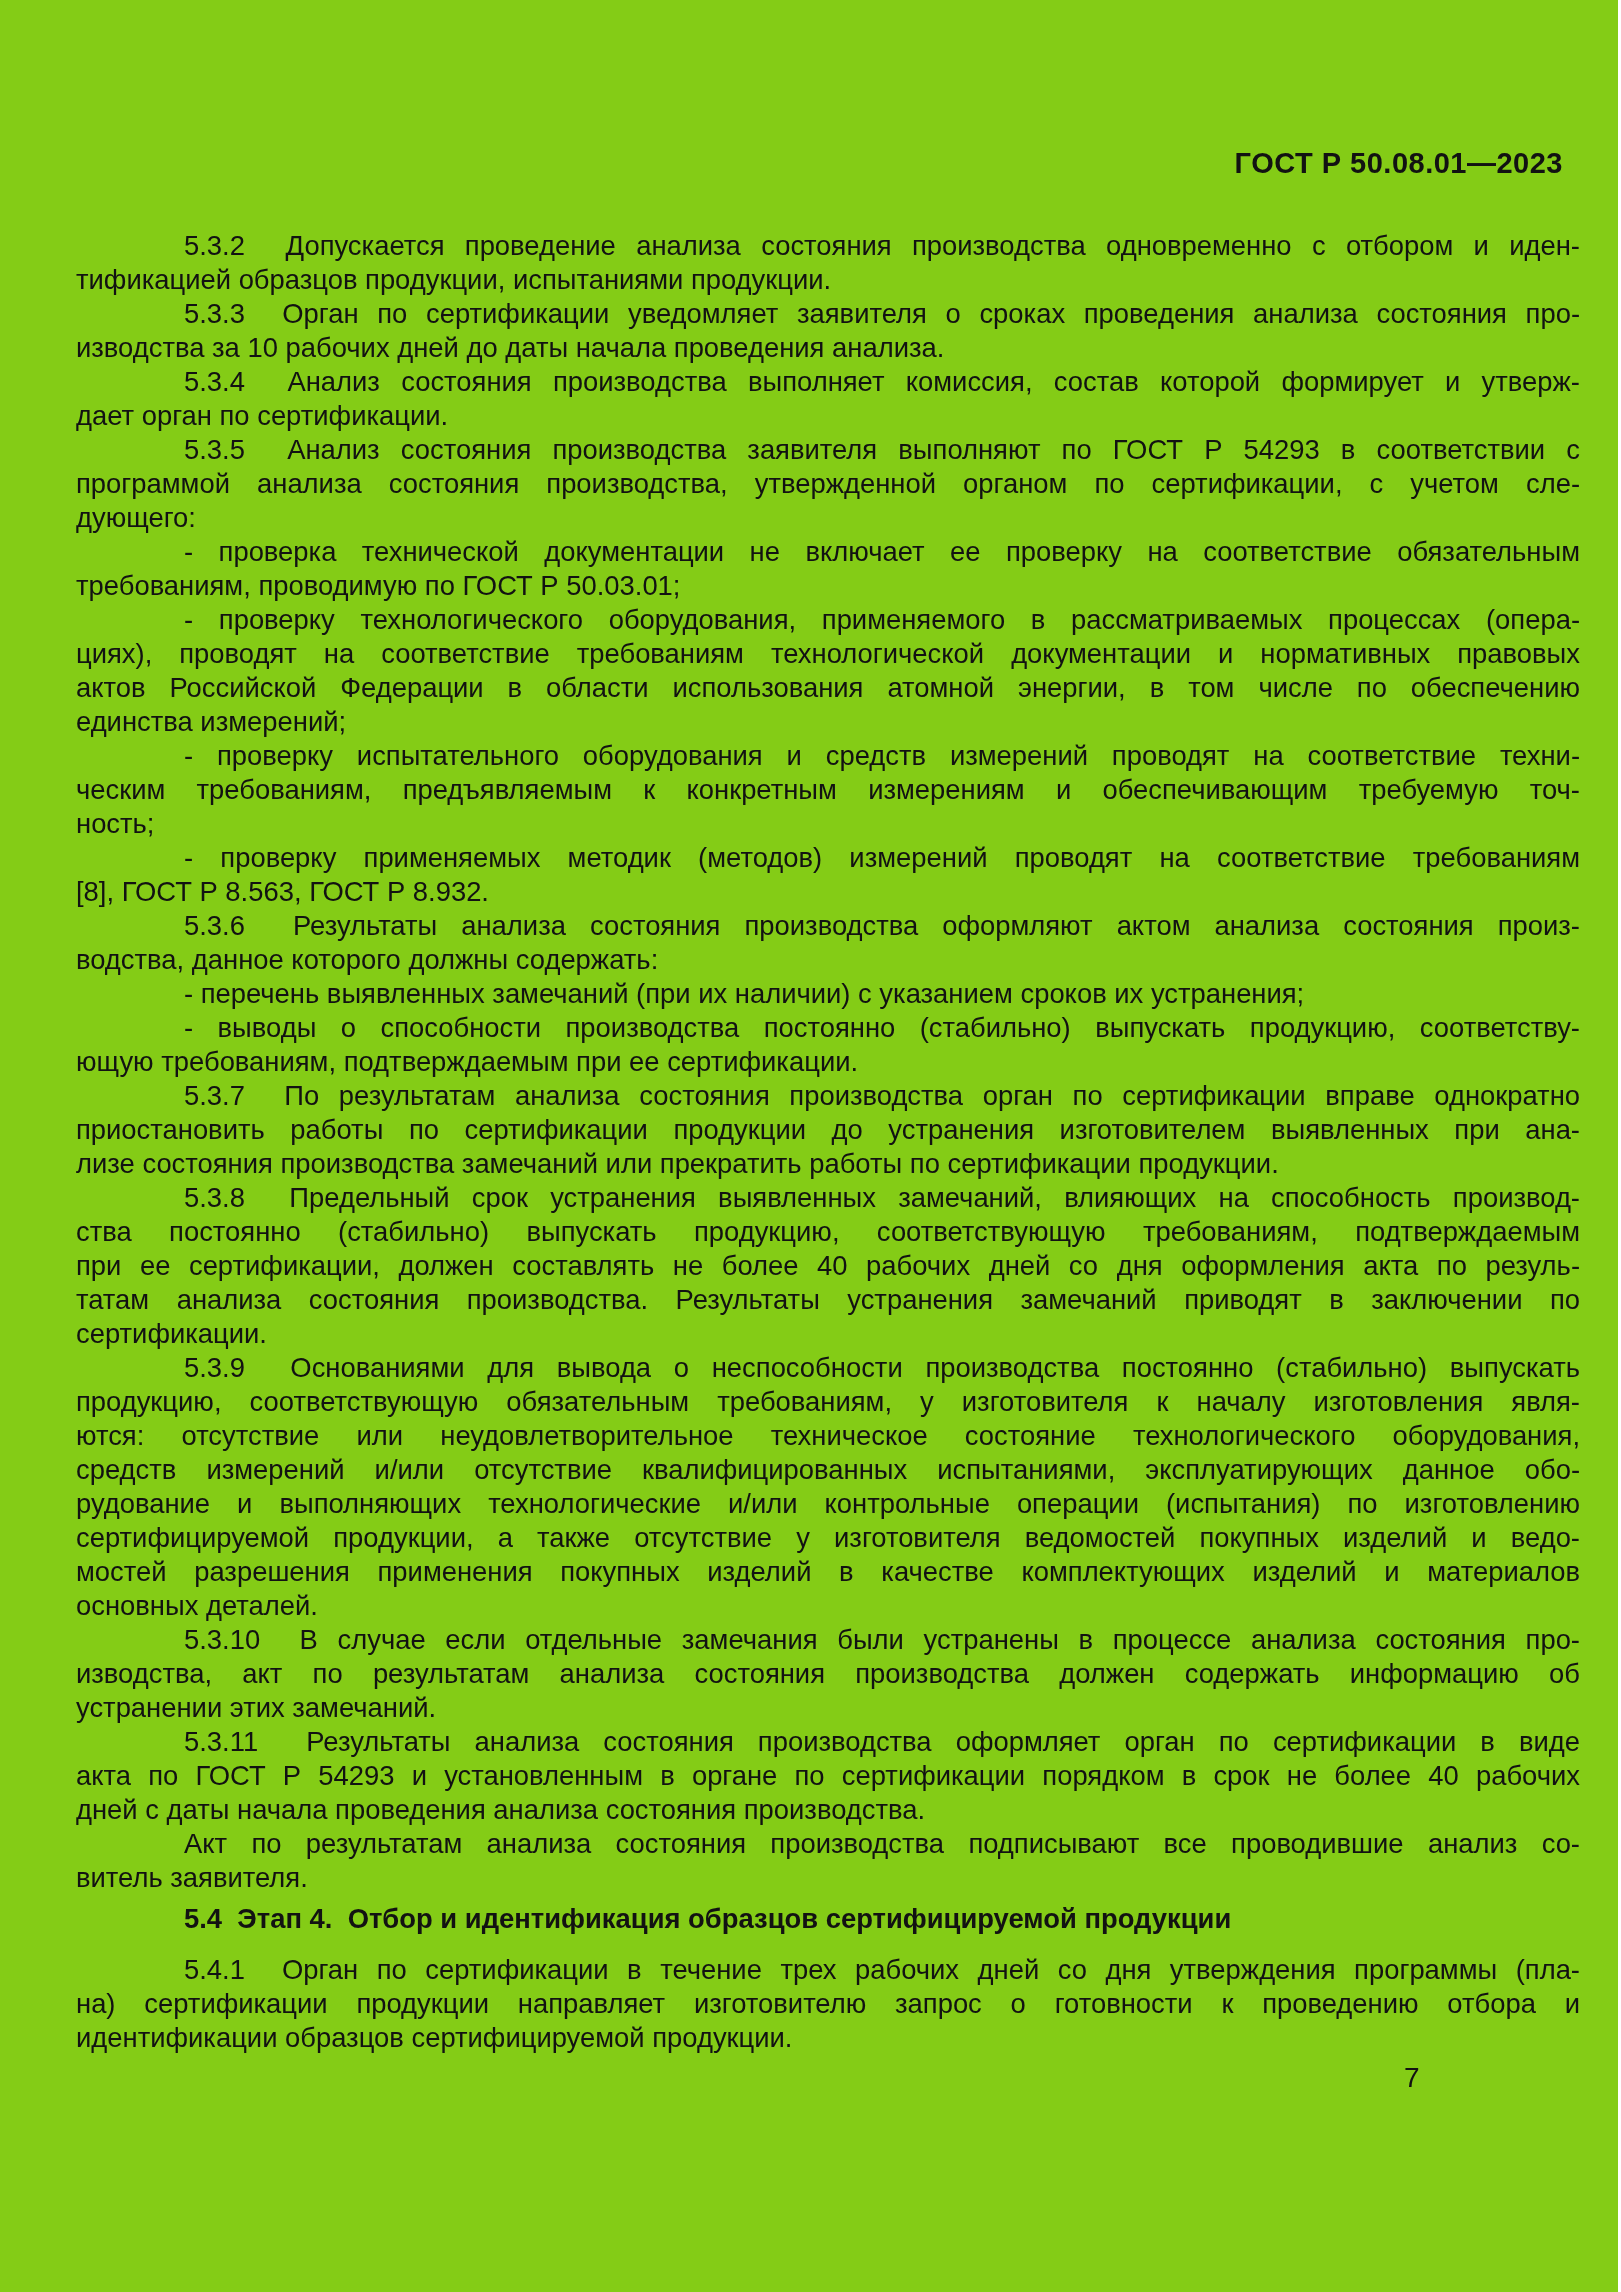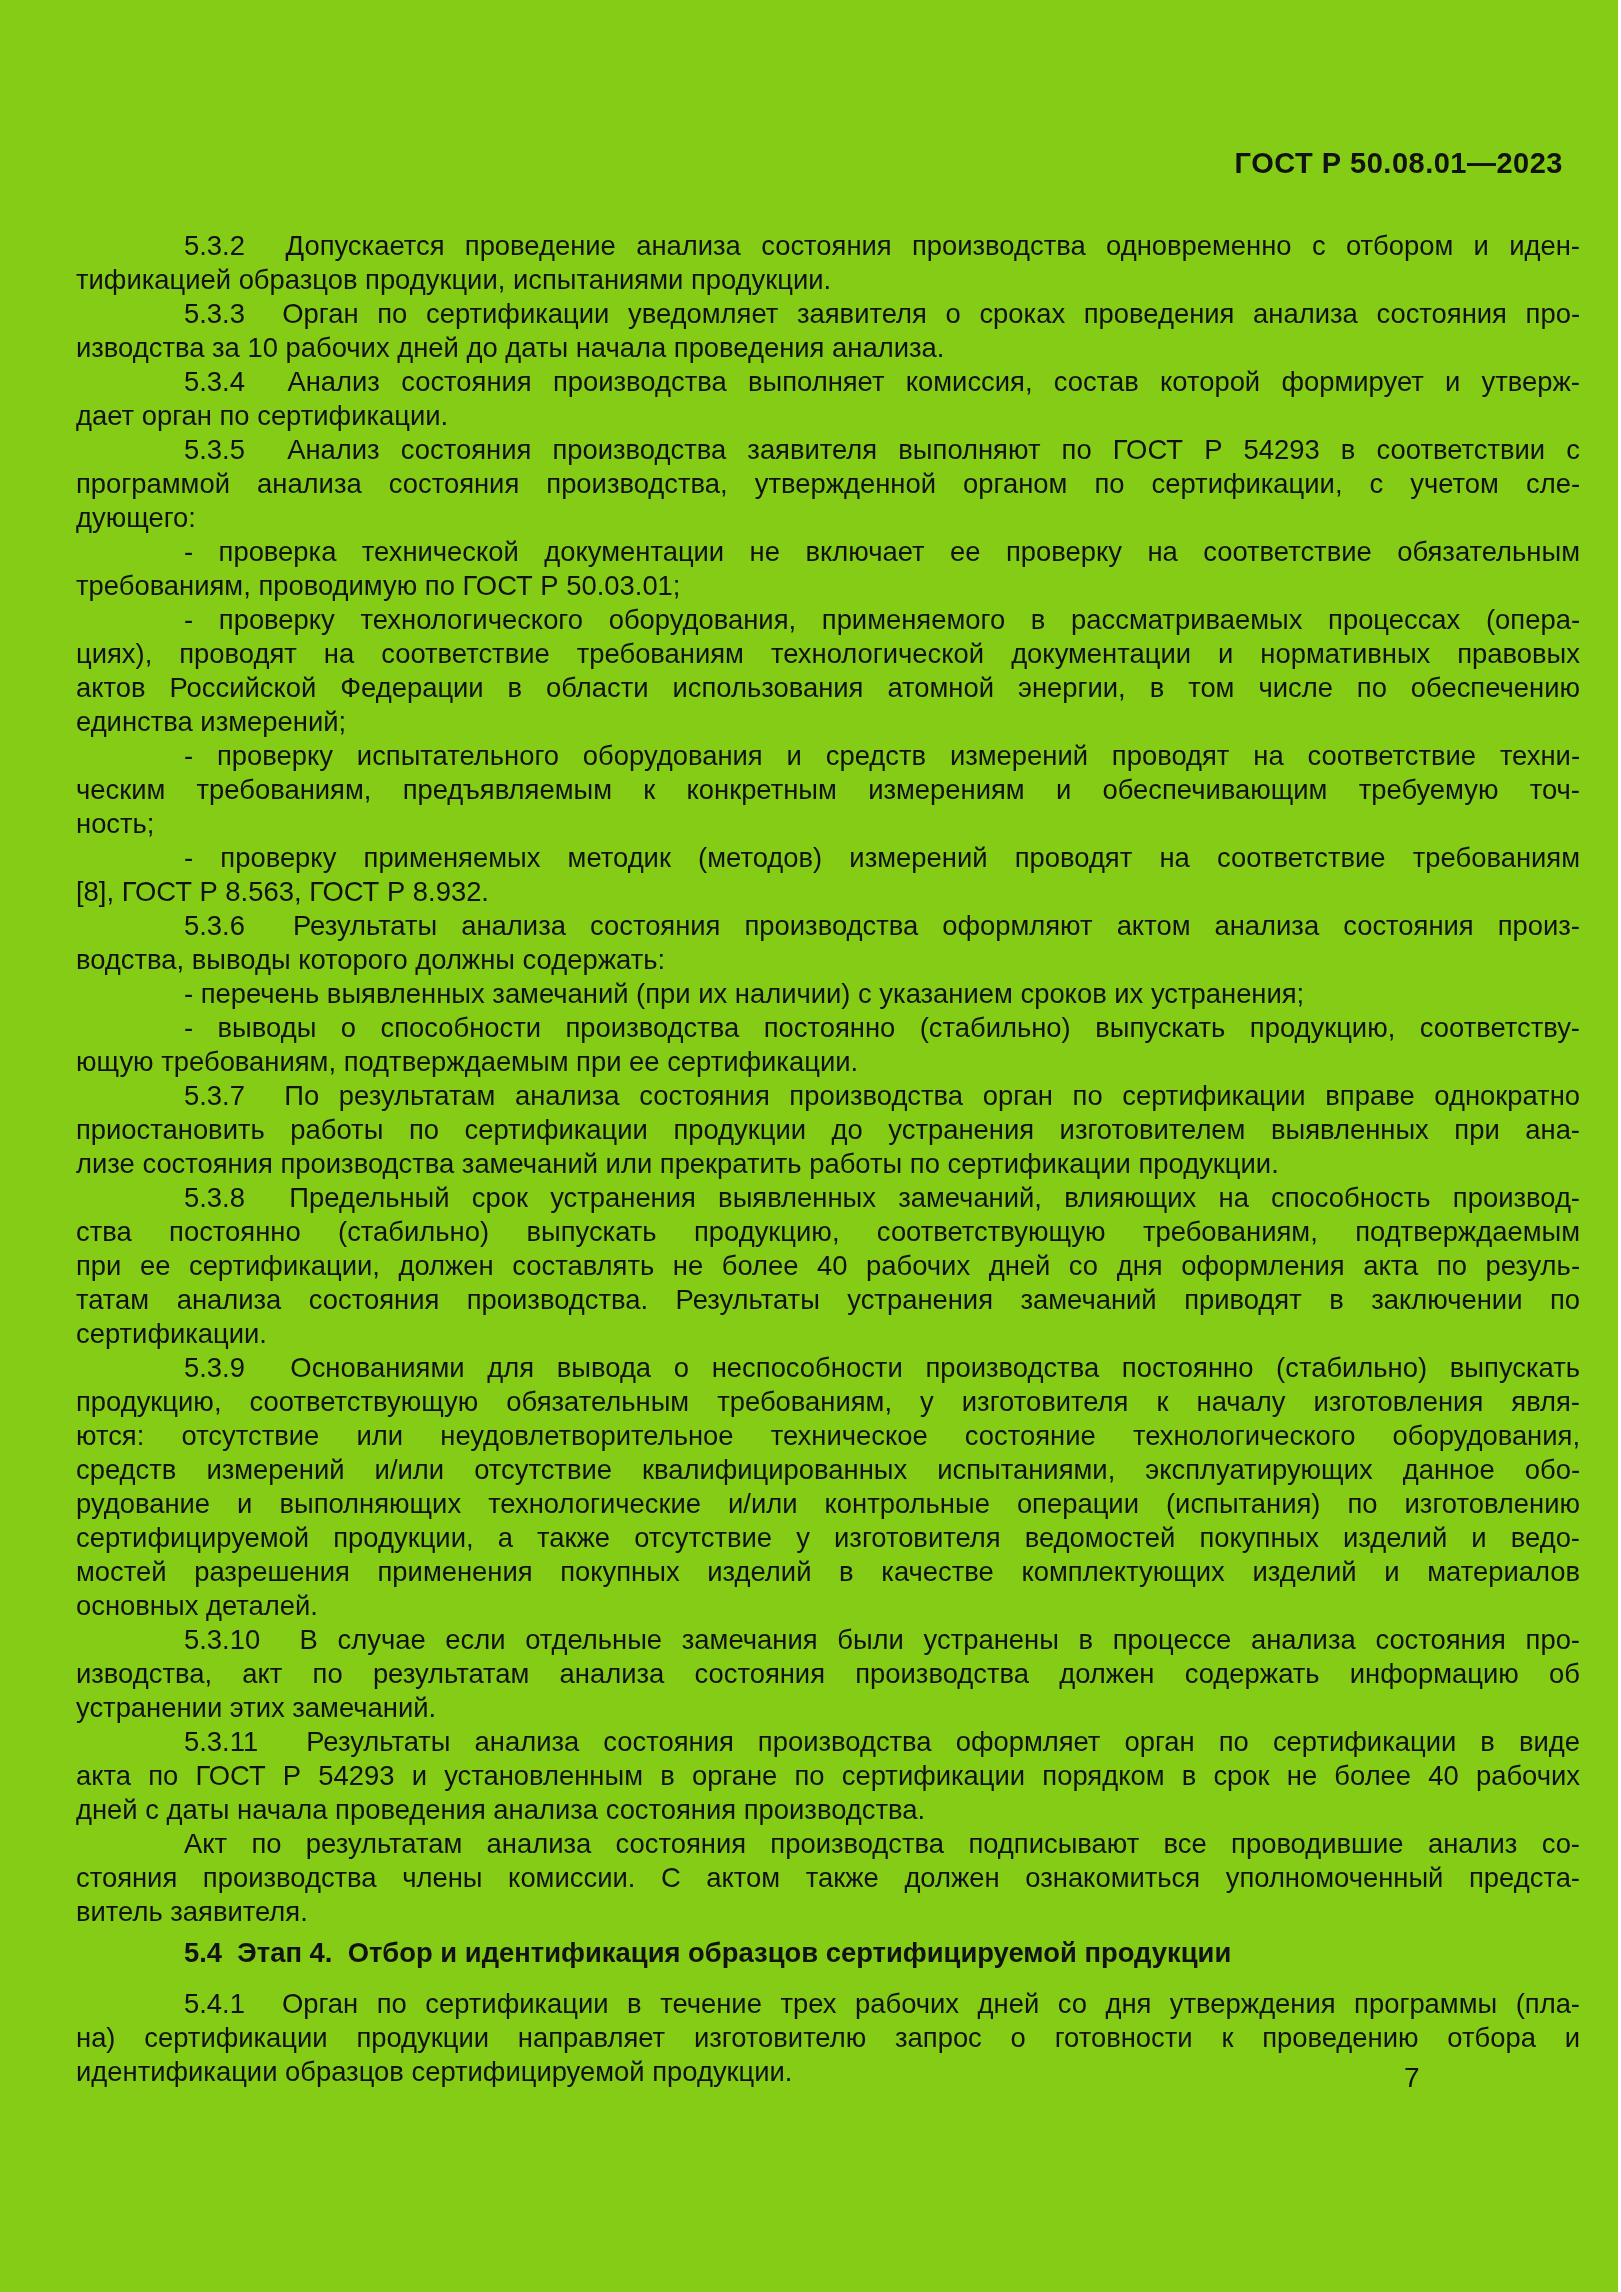--- a/index.html
+++ b/index.html
@@ -93,21 +93,21 @@
         <div class="line first">- проверку испытательного оборудования и средств измерений проводят на соответствие техни-</div>
         <div class="line">ческим требованиям, предъявляемым к конкретным измерениям и обеспечивающим требуемую точ-</div>
         <div class="line last">ность;</div>
       </div>
       <div class="para">
         <div class="line first">- проверку применяемых методик (методов) измерений проводят на соответствие требованиям</div>
         <div class="line last">[8], ГОСТ Р 8.563, ГОСТ Р 8.932.</div>
       </div>
       <div class="para">
         <div class="line first">5.3.6&nbsp; Результаты анализа состояния производства оформляют актом анализа состояния произ-</div>
-        <div class="line last">водства, выводы которого должны содержать:</div>
+        <div class="line last">водства, данное которого должны содержать:</div>
       </div>
       <div class="para">
         <div class="line first last">- перечень выявленных замечаний (при их наличии) с указанием сроков их устранения;</div>
       </div>
       <div class="para">
         <div class="line first">- выводы о способности производства постоянно (стабильно) выпускать продукцию, соответству-</div>
         <div class="line last">ющую требованиям, подтверждаемым при ее сертификации.</div>
       </div>
       <div class="para">
         <div class="line first">5.3.7&nbsp; По результатам анализа состояния производства орган по сертификации вправе однократно</div>
@@ -136,21 +136,20 @@
         <div class="line">изводства, акт по результатам анализа состояния производства должен содержать информацию об</div>
         <div class="line last">устранении этих замечаний.</div>
       </div>
       <div class="para">
         <div class="line first">5.3.11&nbsp; Результаты анализа состояния производства оформляет орган по сертификации в виде</div>
         <div class="line">акта по ГОСТ Р 54293 и установленным в органе по сертификации порядком в срок не более 40 рабочих</div>
         <div class="line last">дней с даты начала проведения анализа состояния производства.</div>
       </div>
       <div class="para">
         <div class="line first">Акт по результатам анализа состояния производства подписывают все проводившие анализ со-</div>
-        <div class="line">стояния производства члены комиссии. С актом также должен ознакомиться уполномоченный предста-</div>
         <div class="line last">витель заявителя.</div>
       </div>
       <div class="section-heading">5.4&nbsp; Этап 4.&nbsp; Отбор и идентификация образцов сертифицируемой продукции</div>
       <div class="para">
         <div class="line first">5.4.1&nbsp; Орган по сертификации в течение трех рабочих дней со дня утверждения программы (пла-</div>
         <div class="line">на) сертификации продукции направляет изготовителю запрос о готовности к проведению отбора и</div>
         <div class="line last">идентификации образцов сертифицируемой продукции.</div>
       </div>
     </div>
 

